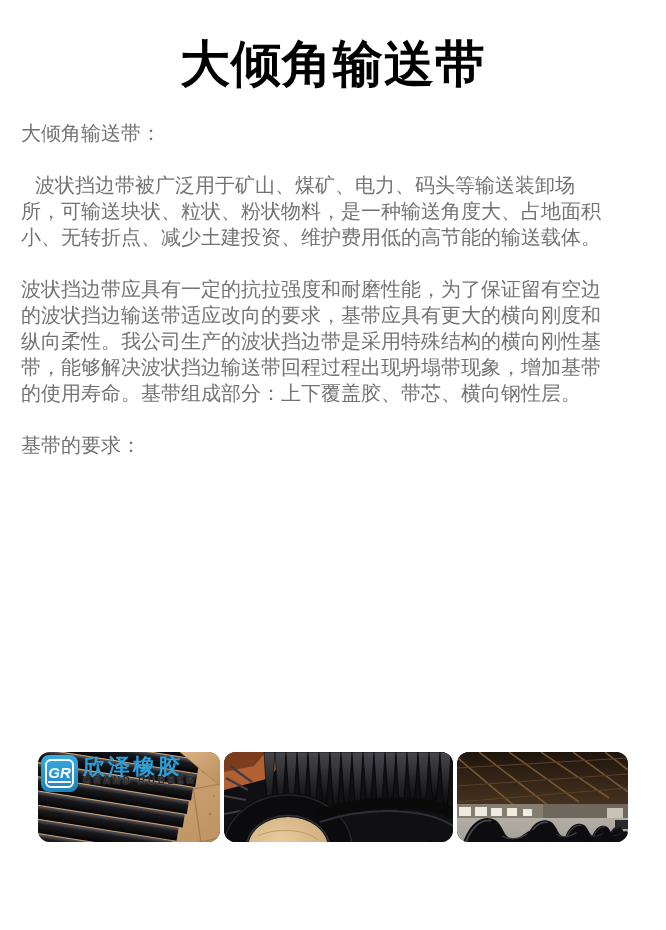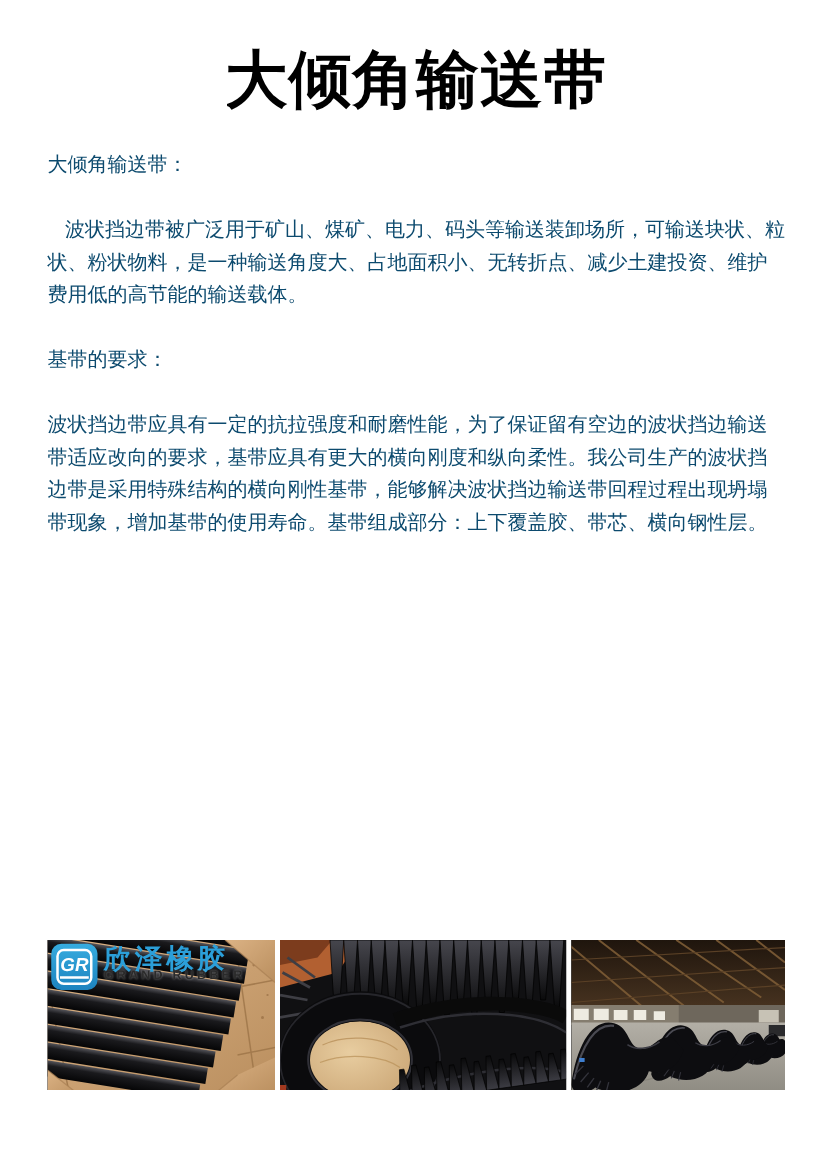--- a/index.html
+++ b/index.html
@@ -10,39 +10,39 @@
     margin:34px 0 0 0;
     text-align:center;
     font-size:50px;
     line-height:60px;
     font-weight:700;
     letter-spacing:1px;
     color:#000;
   }
 
   .content{
-    margin:0 38px;
+    margin:0 21px;
     width:590px;
-    font-size:16px;
+    font-size:20px;
     line-height:26px;
-    color:#0c4a6e;
+    color:#737373;
   }
   .content p{margin:26px 0;}
   .content p.indent{text-indent:14px;}
 
   .gallery{
     position:absolute;
     left:38px;
     top:752px;
     width:590px;
     height:126px;
     display:flex;
     gap:4px;
   }
-  .gallery figure{margin:0;position:relative;height:120px;overflow:hidden;background:#111;}
+  .gallery figure{margin:0;position:relative;height:90px;overflow:hidden;background:#111;border-radius:12px;}
   .fig-1{width:182px;}
   .fig-2{width:229px;}
   .fig-3{width:171px;}
   .gallery svg{display:block;}
 
   
   .logo{position:absolute;left:3px;top:3px;display:flex;align-items:flex-start;}
   .logo-badge{
     width:37px;height:37px;flex:0 0 37px;
     background:linear-gradient(#36acdf,#1d83bf);
@@ -72,22 +72,22 @@
 </head>
 <body>
 
 <div class="page">
 
   <h1 class="page-title">大倾角输送带</h1>
 
   <div class="content">
     <p>大倾角输送带：</p>
     <p class="indent">波状挡边带被广泛用于矿山、煤矿、电力、码头等输送装卸场所，可输送块状、粒状、粉状物料，是一种输送角度大、占地面积小、无转折点、减少土建投资、维护费用低的高节能的输送载体。</p>
+    <p>波状挡边带应具有一定的抗拉强度和耐磨性能，为了保证留有空边的波状挡边输送带适应改向的要求，基带应具有更大的横向刚度和纵向柔性。我公司生产的波状挡边带是采用特殊结构的横向刚性基带，能够解决波状挡边输送带回程过程出现坍塌带现象，增加基带的使用寿命。基带组成部分：上下覆盖胶、带芯、横向钢性层。</p>
     <p>基带的要求：</p>
-    <p>波状挡边带应具有一定的抗拉强度和耐磨性能，为了保证留有空边的波状挡边输送带适应改向的要求，基带应具有更大的横向刚度和纵向柔性。我公司生产的波状挡边带是采用特殊结构的横向刚性基带，能够解决波状挡边输送带回程过程出现坍塌带现象，增加基带的使用寿命。基带组成部分：上下覆盖胶、带芯、横向钢性层。</p>
   </div>
 
   <div class="gallery">
 
     <figure class="fig-1">
       <svg viewBox="0 0 182 126" width="182" height="126">
         <defs>
           <linearGradient id="g1bar" x1="0" y1="0" x2="0" y2="1">
             <stop offset="0" stop-color="#55555b"></stop>
             <stop offset="0.32" stop-color="#1a1a1d"></stop>

